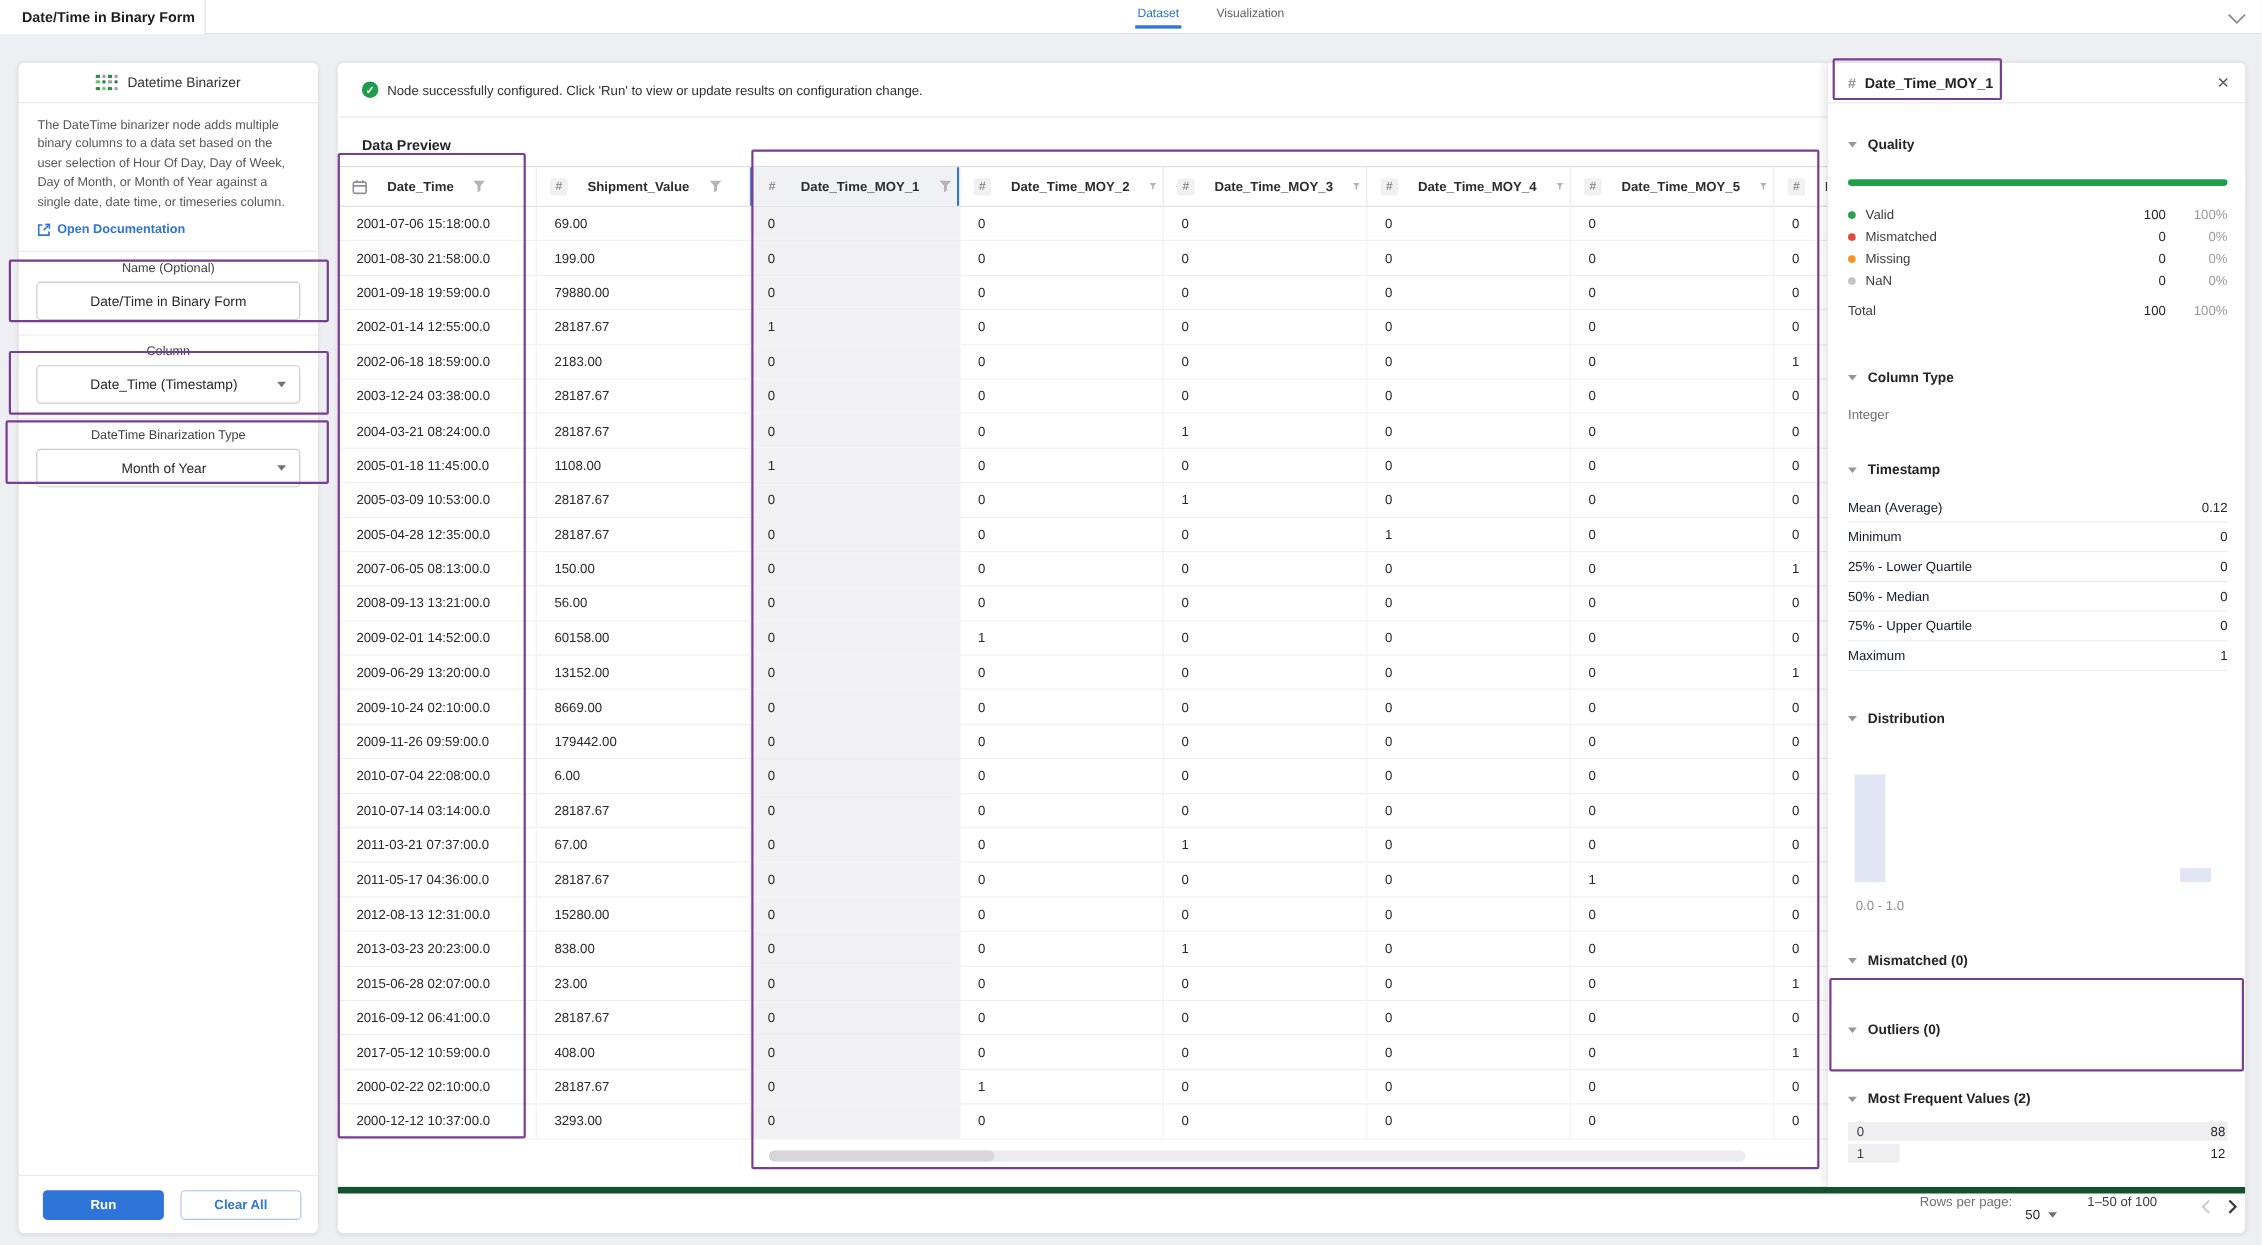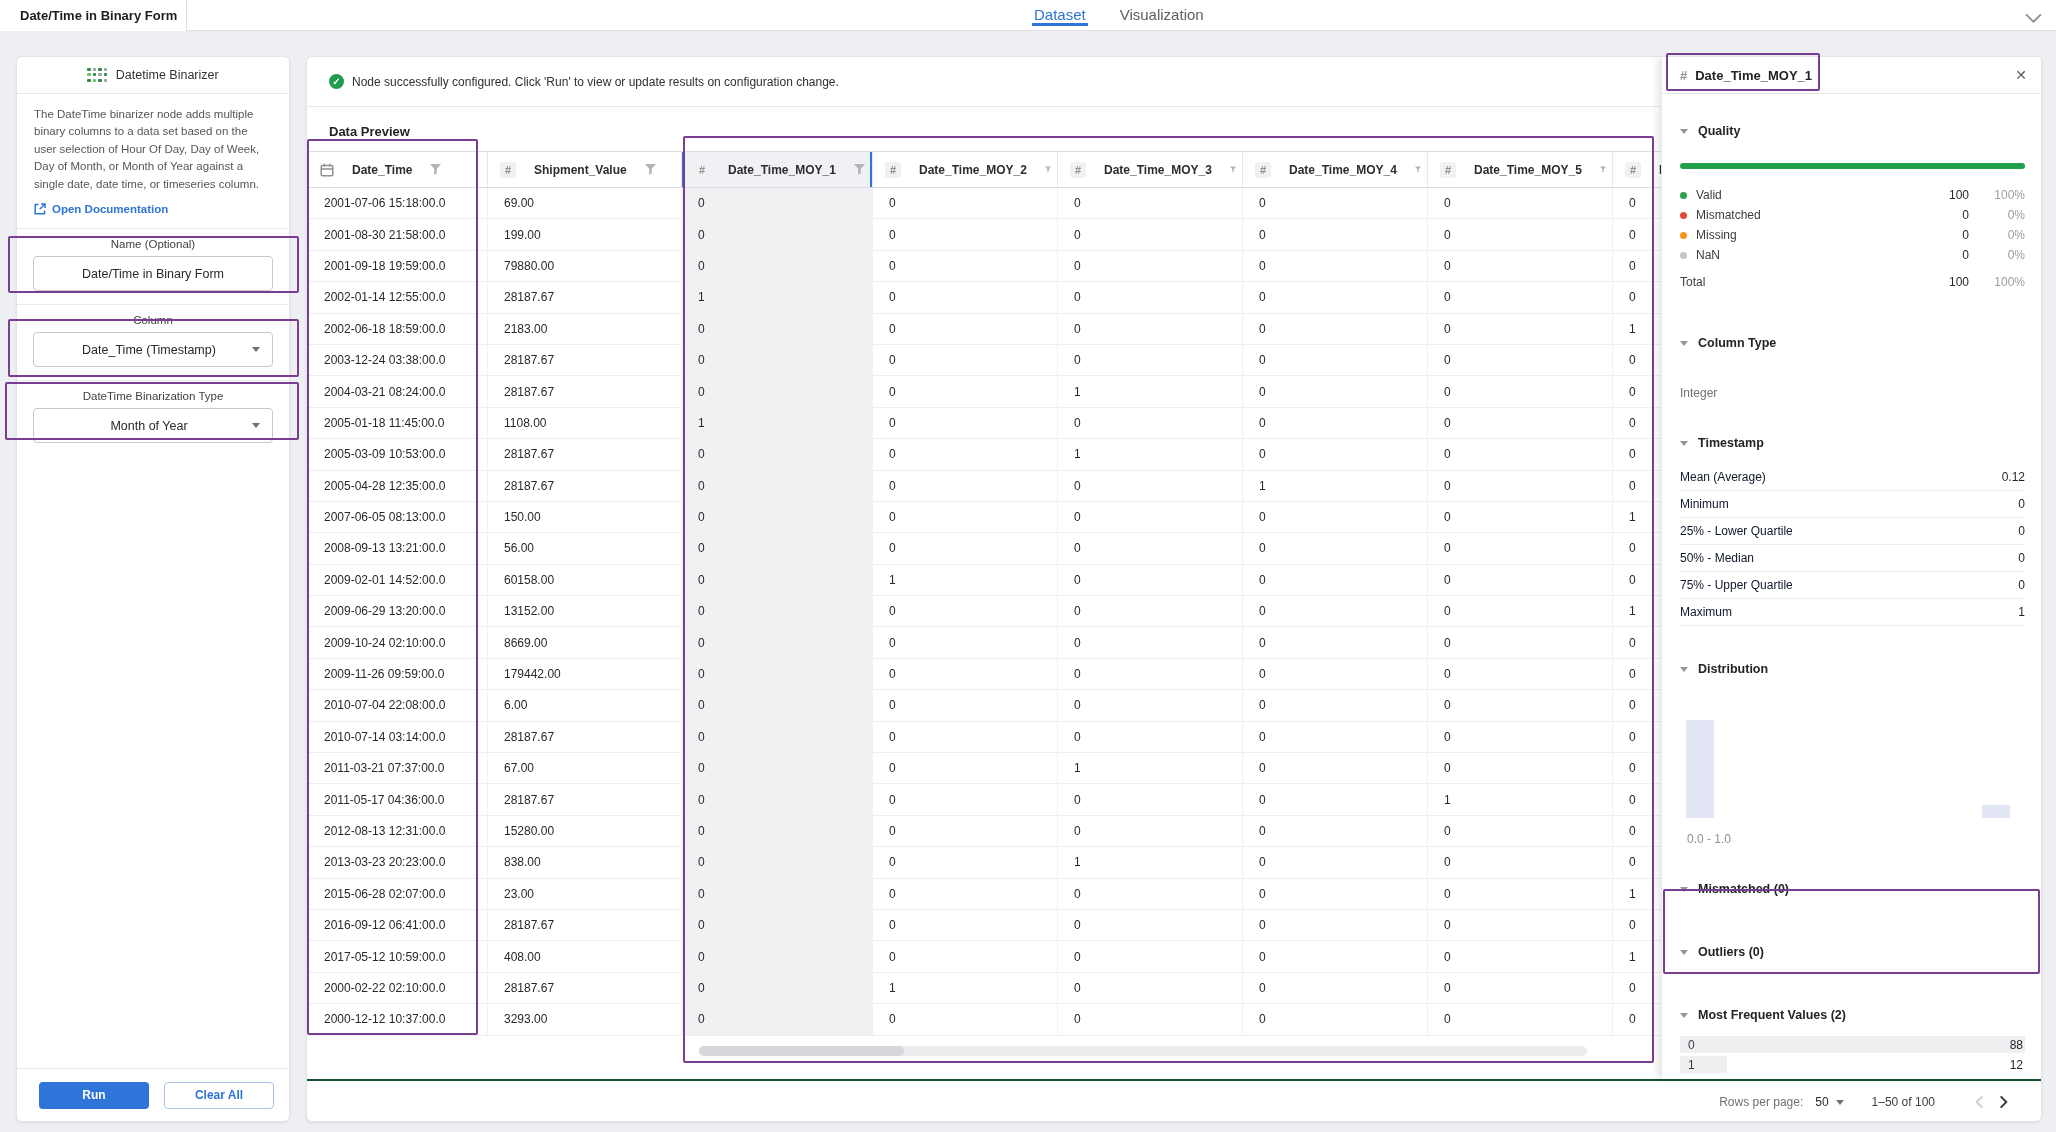--- a/index.html
+++ b/index.html
@@ -3,21 +3,21 @@
 <meta charset="utf-8">
 <style>
   * { box-sizing: border-box; margin: 0; padding: 0; }
   html, body { width: 2056px; height: 1132px; overflow: hidden; }
   body { font-family: "Liberation Sans", sans-serif; background: #edeff3; position: relative; color: #26282b; }
 
   
   .app-header { position: absolute; top: 0; left: 0; width: 2056px; height: 31px; background: #fff; border-bottom: 1px solid #e0e0e2; z-index: 3; }
   .title-tab { position: absolute; left: 0; top: 0; height: 31px; width: 187px; padding-left: 20px; display: flex; align-items: center; border-right: 1px solid #e0e0e2; background: #fff; font-size: 13px; font-weight: bold; color: #1b1d20; }
   .center-tabs { position: absolute; left: 1032px; top: 0; height: 31px; display: flex; gap: 30px; }
-  .tab { font-size: 15px; color: #5d5f63; padding: 6px 2px 0 2px; height: 26px; border-bottom: 3px solid transparent; cursor: pointer; }
+  .tab { font-size: 11px; color: #5d5f63; padding: 6px 2px 0 2px; height: 26px; border-bottom: 3px solid transparent; cursor: pointer; }
   .tab.active { color: #2e74d9; border-bottom-color: #2e74d9; }
   .collapse-btn { position: absolute; right: 14px; top: 9px; }
 
   
   .annot { position: absolute; border: 2px solid #7a3d94; border-radius: 2px; z-index: 30; pointer-events: none; }
 
   
   .sidebar-card { position: absolute; left: 16px; top: 56px; width: 274px; height: 1066px; background: #fff; border: 1px solid #e4e4e6; border-radius: 6px; box-shadow: 0 1px 3px rgba(0,0,0,.07); z-index: 2; }
   .sidebar-head { height: 37px; display: flex; align-items: center; justify-content: center; gap: 8px; border-bottom: 1px solid #e8e8ea; font-size: 12.5px; color: #333; }
   .dots-icon { display: grid; grid-template-columns: repeat(4, 4px); grid-auto-rows: 4px; gap: 1.5px; }
@@ -45,21 +45,21 @@
   .th { flex: none; display: flex; align-items: center; gap: 18px; padding: 0 6px 0 12px; border-right: 1px solid #e9e9eb; font-size: 12px; font-weight: bold; color: #2b2d30; overflow: hidden; white-space: nowrap; cursor: pointer; }
   .th.sel { background: #f0f1f4; box-shadow: inset 2px 0 0 #2e74d9, inset -2px 0 0 #2e74d9; }
   .hash-badge { width: 16px; height: 16px; flex: none; border-radius: 3px; background: #f1f1f2; color: #8f9093; font-size: 11px; font-weight: bold; display: flex; align-items: center; justify-content: center; }
   .trow { display: flex; height: 31.4px; border-bottom: 1px solid #eeeef0; }
   .td { flex: none; display: flex; align-items: center; padding-left: 16px; font-size: 12px; color: #26282b; border-right: 1px solid #f2f2f4; overflow: hidden; white-space: nowrap; }
   .td.sel { background: #f1f1f4; }
 
   .hscroll { position: absolute; left: 392px; top: 989px; width: 888px; height: 10px; border-radius: 5px; background: #ececef; }
   .hthumb { position: absolute; left: 0; top: 0; width: 205px; height: 10px; border-radius: 5px; background: #d6d6db; }
 
-  .pagination { position: absolute; left: 0; right: 0; top: 1022px; height: 44px; border-top: 2px solid #14532d; display: flex; align-items: center; justify-content: flex-end; padding-right: 26px; font-size: 12px; }
+  .pagination { position: absolute; left: 0; right: 0; top: 1022px; height: 44px; border-top: 6px solid #14532d; display: flex; justify-content: flex-end; font-size: 12px; }
   .pg-label { color: #6e7074; margin-right: 12px; }
   .pg-value { display: flex; align-items: center; gap: 7px; color: #26282b; margin-right: 28px; cursor: pointer; }
   .pg-range { color: #3a3c40; margin-right: 32px; }
   .pg-prev, .pg-next { display: flex; align-items: center; justify-content: center; width: 24px; height: 24px; cursor: pointer; }
 
   
   .details-panel { position: absolute; left: 1354px; top: 0; width: 382px; height: 1022px; background: #fff; box-shadow: -3px 0 8px rgba(0,0,0,.10); border-left: 1px solid #e9e9eb; z-index: 10; }
   .dp-head { height: 37px; border-bottom: 1px solid #e8e8ea; display: flex; align-items: center; padding: 0 16px 0 18px; gap: 8px; }
   .dp-hash { color: #8f9093; font-size: 13px; font-weight: bold; }
   .dp-name { font-size: 13px; font-weight: bold; color: #222427; flex: 1; }
@@ -68,21 +68,21 @@
   .sec-head { display: flex; align-items: center; gap: 10px; font-size: 12.5px; font-weight: bold; color: #222427; cursor: pointer; }
   .sec-caret { width: 0; height: 0; border-left: 4.5px solid transparent; border-right: 4.5px solid transparent; border-top: 5px solid #94969a; }
   .quality-bar { margin-top: 25px; height: 6px; border-radius: 3px; background: #21a04c; }
   .q-row { display: flex; align-items: center; height: 20px; font-size: 12px; }
   .q-dot { width: 7px; height: 7px; border-radius: 50%; margin-right: 9px; flex: none; }
   .q-label { flex: 1; color: #3a3c40; }
   .q-count { width: 60px; text-align: right; color: #26282b; }
   .q-pct { width: 56px; text-align: right; color: #9a9ca0; }
   .q-total { margin-top: 7px; }
   .q-total .q-label { padding-left: 16px; }
-  .ct-value { margin-top: 36px; font-size: 12px; color: #6e7074; }
+  .ct-value { margin-top: 20px; font-size: 12px; color: #6e7074; }
   .stat-row { display: flex; align-items: center; height: 27px; border-bottom: 1px solid #ececee; font-size: 12px; }
   .stat-label { flex: 1; color: #0f172a; }
   .stat-value { color: #1f2124; }
   .dist-chart { position: relative; height: 116px; margin-top: 26px; }
   .dist-bar { position: absolute; bottom: 0; width: 28px; background: #e2e6f4; }
   .dist-range { margin-top: 14px; margin-left: 7px; font-size: 12px; color: #8f9093; }
   .mfv-rows { margin-top: 14px; }
   .mfv-row { position: relative; height: 17px; margin-bottom: 3px; font-size: 12px; }
   .mfv-bar { position: absolute; left: 0; top: 0; height: 17px; background: #efeff1; }
   .mfv-val { position: absolute; left: 8px; top: 1.5px; color: #3a3c40; }

